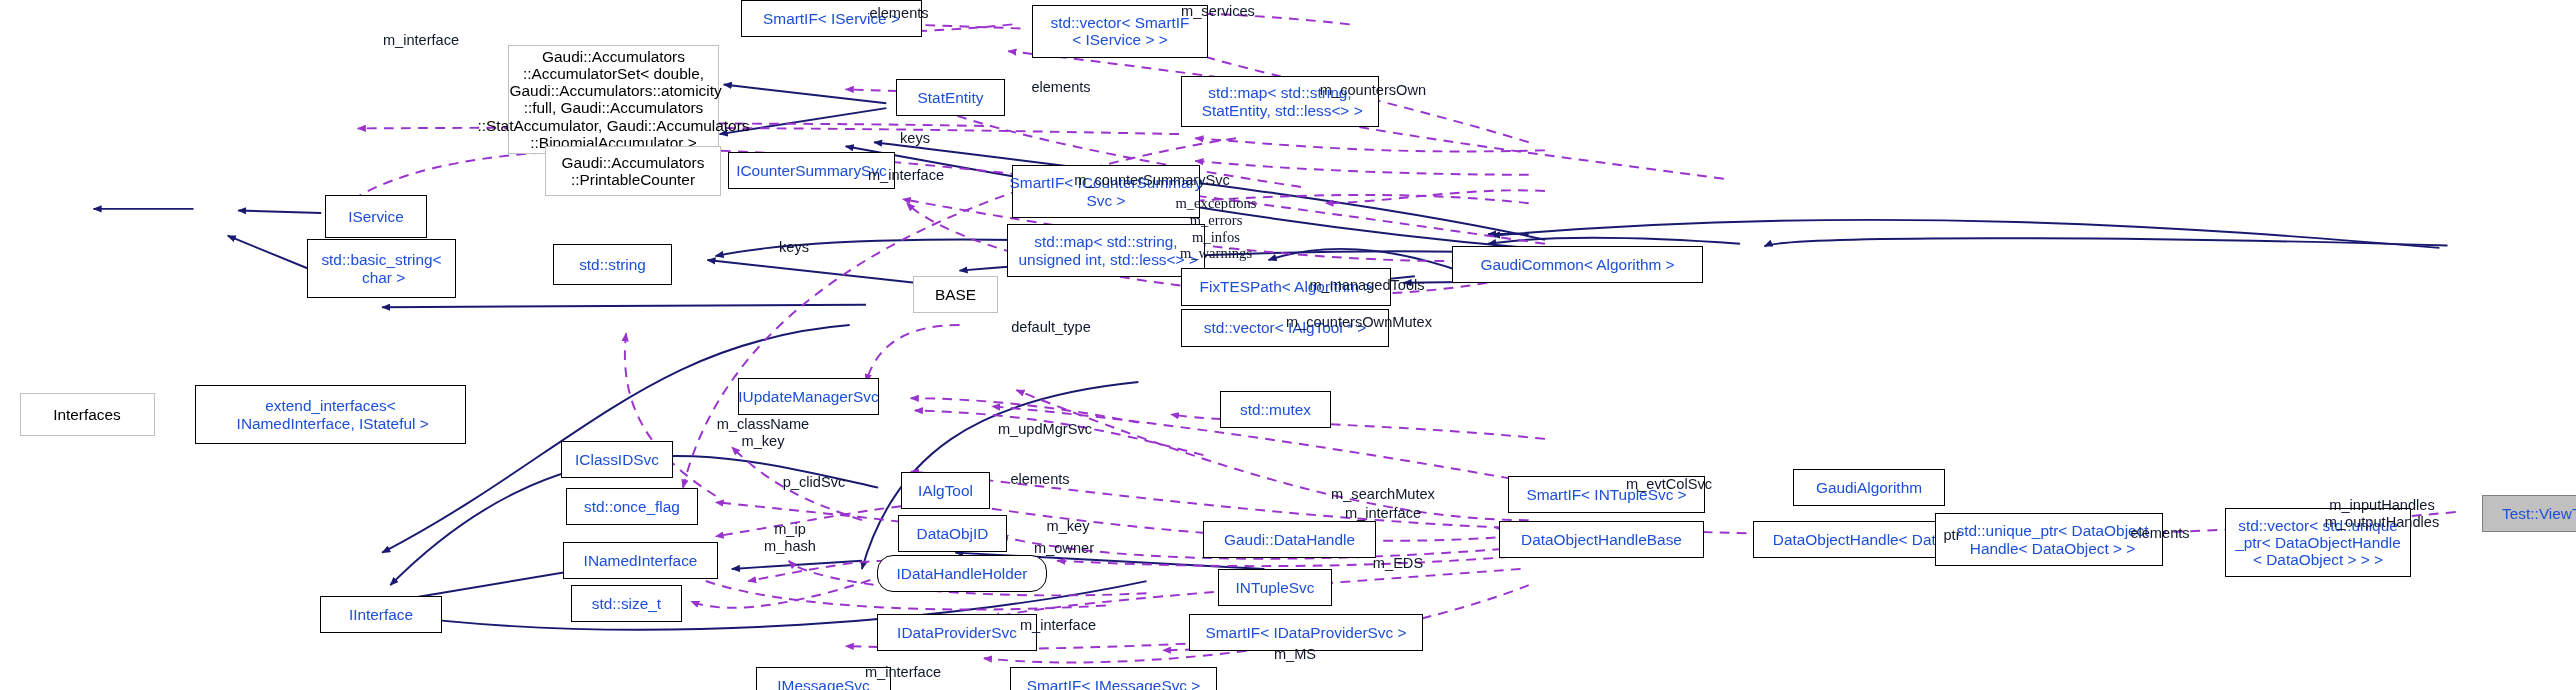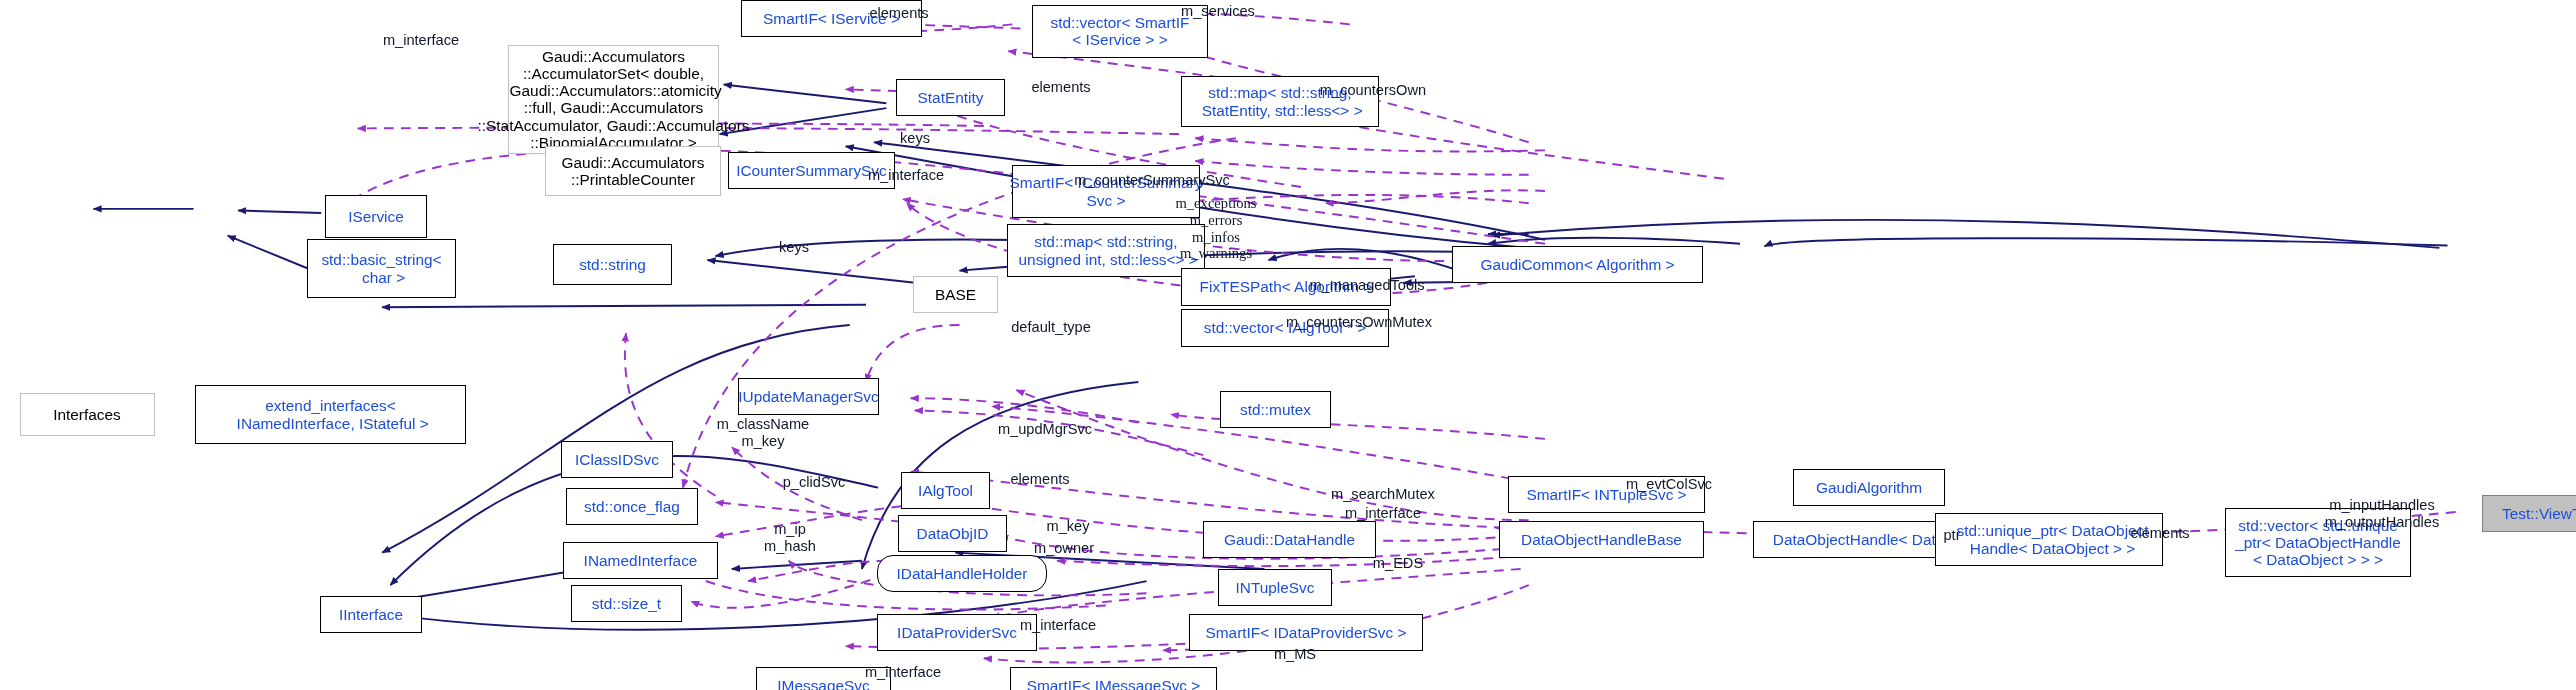--- a/index.html
+++ b/index.html
@@ -183,21 +183,21 @@
       <div class="node" style="left: 1181px; top: 309px; width: 208px; min-height: 38px;">std::vector&lt; IAlgTool * &gt;</div>
       <div class="node" style="left: 1452px; top: 246px; width: 251px; min-height: 37px;">GaudiCommon&lt; Algorithm &gt;</div>
       <div class="node" style="left: 738px; top: 378px; width: 141px; min-height: 37px;">IUpdateManagerSvc</div>
       <div class="node" style="left: 561px; top: 441px; width: 112px; min-height: 37px;">IClassIDSvc</div>
       <div class="node" style="left: 901px; top: 472px; width: 89px; min-height: 37px;">IAlgTool</div>
       <div class="node" style="left: 566px; top: 488px; width: 132px; min-height: 37px;">std::once_flag</div>
       <div class="node" style="left: 898px; top: 515px; width: 109px; min-height: 37px;">DataObjID</div>
       <div class="node" style="left: 563px; top: 542px; width: 155px; min-height: 37px;">INamedInterface</div>
       <div class="node" style="left: 877px; top: 555px; width: 170px; min-height: 37px; border-radius: 16px;">IDataHandleHolder</div>
       <div class="node" style="left: 571px; top: 585px; width: 111px; min-height: 37px;">std::size_t</div>
-      <div class="node" style="left: 320px; top: 596px; width: 102px; min-height: 37px;">IInterface</div>
+      <div class="node" style="left: 320px; top: 596px; width: 122px; min-height: 37px;">IInterface</div>
       <div class="node" style="left: 877px; top: 614px; width: 160px; min-height: 37px;">IDataProviderSvc</div>
       <div class="node" style="left: 756px; top: 667px; width: 135px; min-height: 37px;">IMessageSvc</div>
       <div class="node" style="left: 1220px; top: 391px; width: 111px; min-height: 37px;">std::mutex</div>
       <div class="node" style="left: 1203px; top: 521px; width: 173px; min-height: 37px;">Gaudi::DataHandle</div>
       <div class="node" style="left: 1218px; top: 569px; width: 114px; min-height: 37px;">INTupleSvc</div>
       <div class="node" style="left: 1189px; top: 614px; width: 234px; min-height: 37px;">SmartIF&lt; IDataProviderSvc &gt;</div>
       <div class="node" style="left: 1010px; top: 667px; width: 207px; min-height: 37px;">SmartIF&lt; IMessageSvc &gt;</div>
       <div class="node" style="left: 1508px; top: 476px; width: 197px; min-height: 37px;">SmartIF&lt; INTupleSvc &gt;</div>
       <div class="node" style="left: 1499px; top: 521px; width: 205px; min-height: 37px;">DataObjectHandleBase</div>
       <div class="node" style="left: 1793px; top: 469px; width: 152px; min-height: 37px;">GaudiAlgorithm</div>

